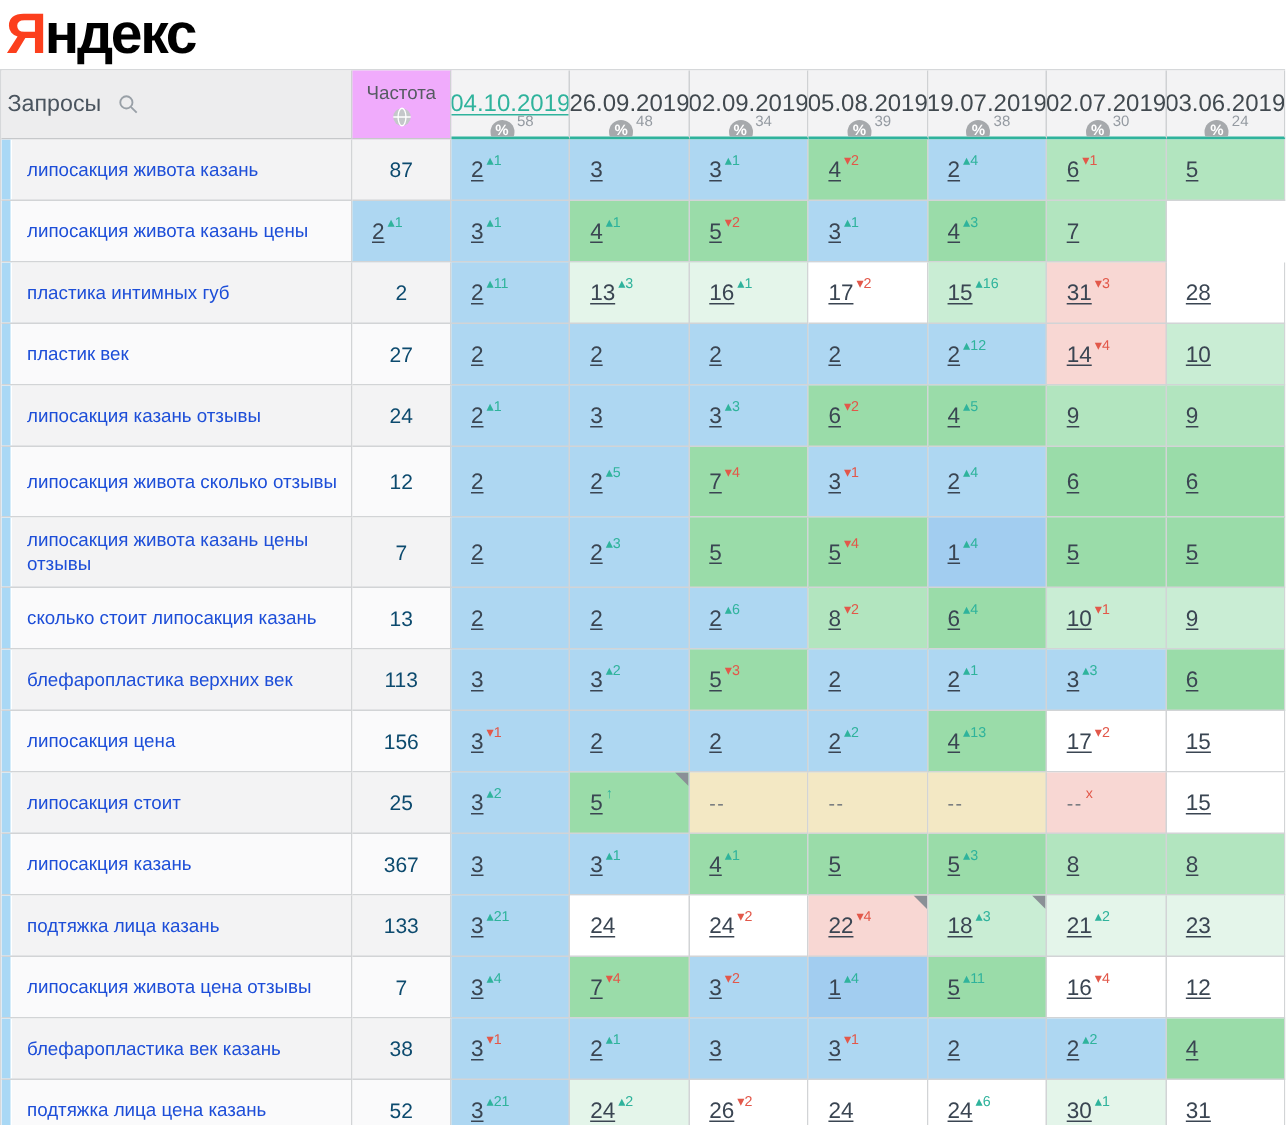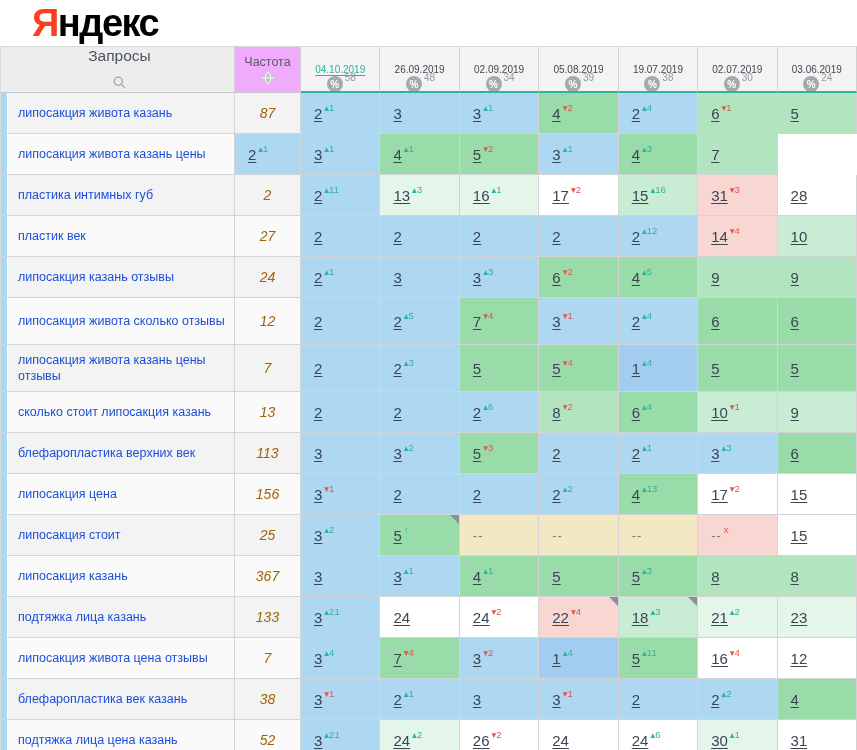--- a/index.html
+++ b/index.html
@@ -8,44 +8,44 @@
     --cell-g1:#9adca9; --cell-g2:#b2e5bf; --cell-g3:#c9edd4; --cell-g4:#e4f5ea;
     --cell-pink:#f8d7d3; --cell-beige:#f3e8c4; --cell-white:#ffffff;
     --strip:#a9d8f5; --logo-red:#fc3f1d;
   }
   *{box-sizing:border-box;margin:0;padding:0;}
   html,body{background:#fff;}
   body{font-family:"Liberation Sans","DejaVu Sans",sans-serif;}
   .page{width:857px;height:750px;overflow:hidden;background:#fff;}
 
   
-  .logo{height:46px;padding:1px 0 0 4px;font-size:38px;font-weight:bold;letter-spacing:-1.5px;line-height:44px;color:#000;cursor:pointer;margin-left:28px;}
+  .logo{height:46px;padding:1px 0 0 4px;font-size:38px;font-weight:bold;letter-spacing:-1.5px;line-height:44px;color:#000;cursor:pointer;}
   .logo .red{color:var(--logo-red);}
 
   
   .grid-table{width:857px;border-top:1px solid #d6d8da;border-left:1px solid #d6d8da;}
   .thead,.tr{display:grid;grid-template-columns:234px 66px repeat(7,1fr);}
   .thead{height:46px;}
   .th{border-right:1px solid #cfd1d3;display:flex;overflow:hidden;}
-  .th-query{align-items:center;gap:10px;padding-left:4px;background:#ededee;border-bottom:1px solid #c6c8ca;font-size:15.5px;color:#4a545e;flex-direction:column;}
+  .th-query{align-items:center;gap:10px;padding-left:4px;background:#ededee;border-bottom:1px solid #c6c8ca;font-size:15.5px;color:#4a545e;}
   .th-freq{flex-direction:column;align-items:center;justify-content:center;gap:2px;background:#f0abfc;border-bottom:1px solid #c6c8ca;font-size:12.5px;color:#555b61;}
   .th-date{flex-direction:column;align-items:center;justify-content:center;gap:1px;background:#f3f3f4;border-bottom:2px solid var(--accent);padding-top:2px;}
-  .date-link{font-size:10px;color:#41494f;text-decoration:none;cursor:pointer;margin-top:16px;}
+  .date-link{font-size:16px;color:#41494f;text-decoration:none;cursor:pointer;margin-top:16px;}
   .date-link.selected{color:var(--accent);text-decoration:underline;text-underline-offset:2px;}
   .pct-row{display:flex;align-items:flex-start;}
   .pct-circle{width:16px;height:16px;border-radius:50%;background:#a6a9ac;color:#fff;font-size:10px;font-weight:bold;display:flex;align-items:center;justify-content:center;}
   .pct-count{font-size:10px;color:#949aa1;position:relative;top:-4px;left:2px;}
 
   
   .tr{height:41px;}
   .tr.tall{height:47px;}
   .td{border-right:1px solid #d2d4d6;border-bottom:1px solid #d2d4d6;position:relative;display:flex;align-items:center;overflow:hidden;}
   .td-query{background:#f3f3f4;padding:2px 8px 2px 17px;font-size:12.5px;line-height:1.3;color:#1d4ed8;cursor:pointer;}
   .tr:nth-child(even) .td-query,.tr:nth-child(even) .td-freq{background:#fafafb;}
-  .td-freq{background:#f3f3f4;justify-content:center;font-size:14px;color:#a16207;font-style:italic;}
+  .td-freq{background:#f3f3f4;justify-content:center;font-size:14px;color:#0c4a6e;}
   .strip{position:absolute;left:0;top:0;bottom:0;width:7px;background:var(--strip);border-right:1px solid #fff;}
   .td-pos{padding-left:13px;font-size:15px;}
   .pos-link{color:#3a4552;text-decoration:underline;text-underline-offset:2px;text-decoration-thickness:1px;cursor:pointer;}
   .pos-na{color:#73787d;font-size:13px;letter-spacing:1px;}
   .sup{font-size:9.5px;position:relative;top:-6px;margin-left:2px;white-space:nowrap;}
   .sup.up{color:var(--up);}
   .sup.down{color:var(--down);}
   .corner{position:absolute;top:0;right:0;width:0;height:0;border-top:9px solid #8a9096;border-left:9px solid transparent;}
 
   .bg-blue{background:var(--cell-blue);}  .bg-blue2{background:var(--cell-blue-dark);}

